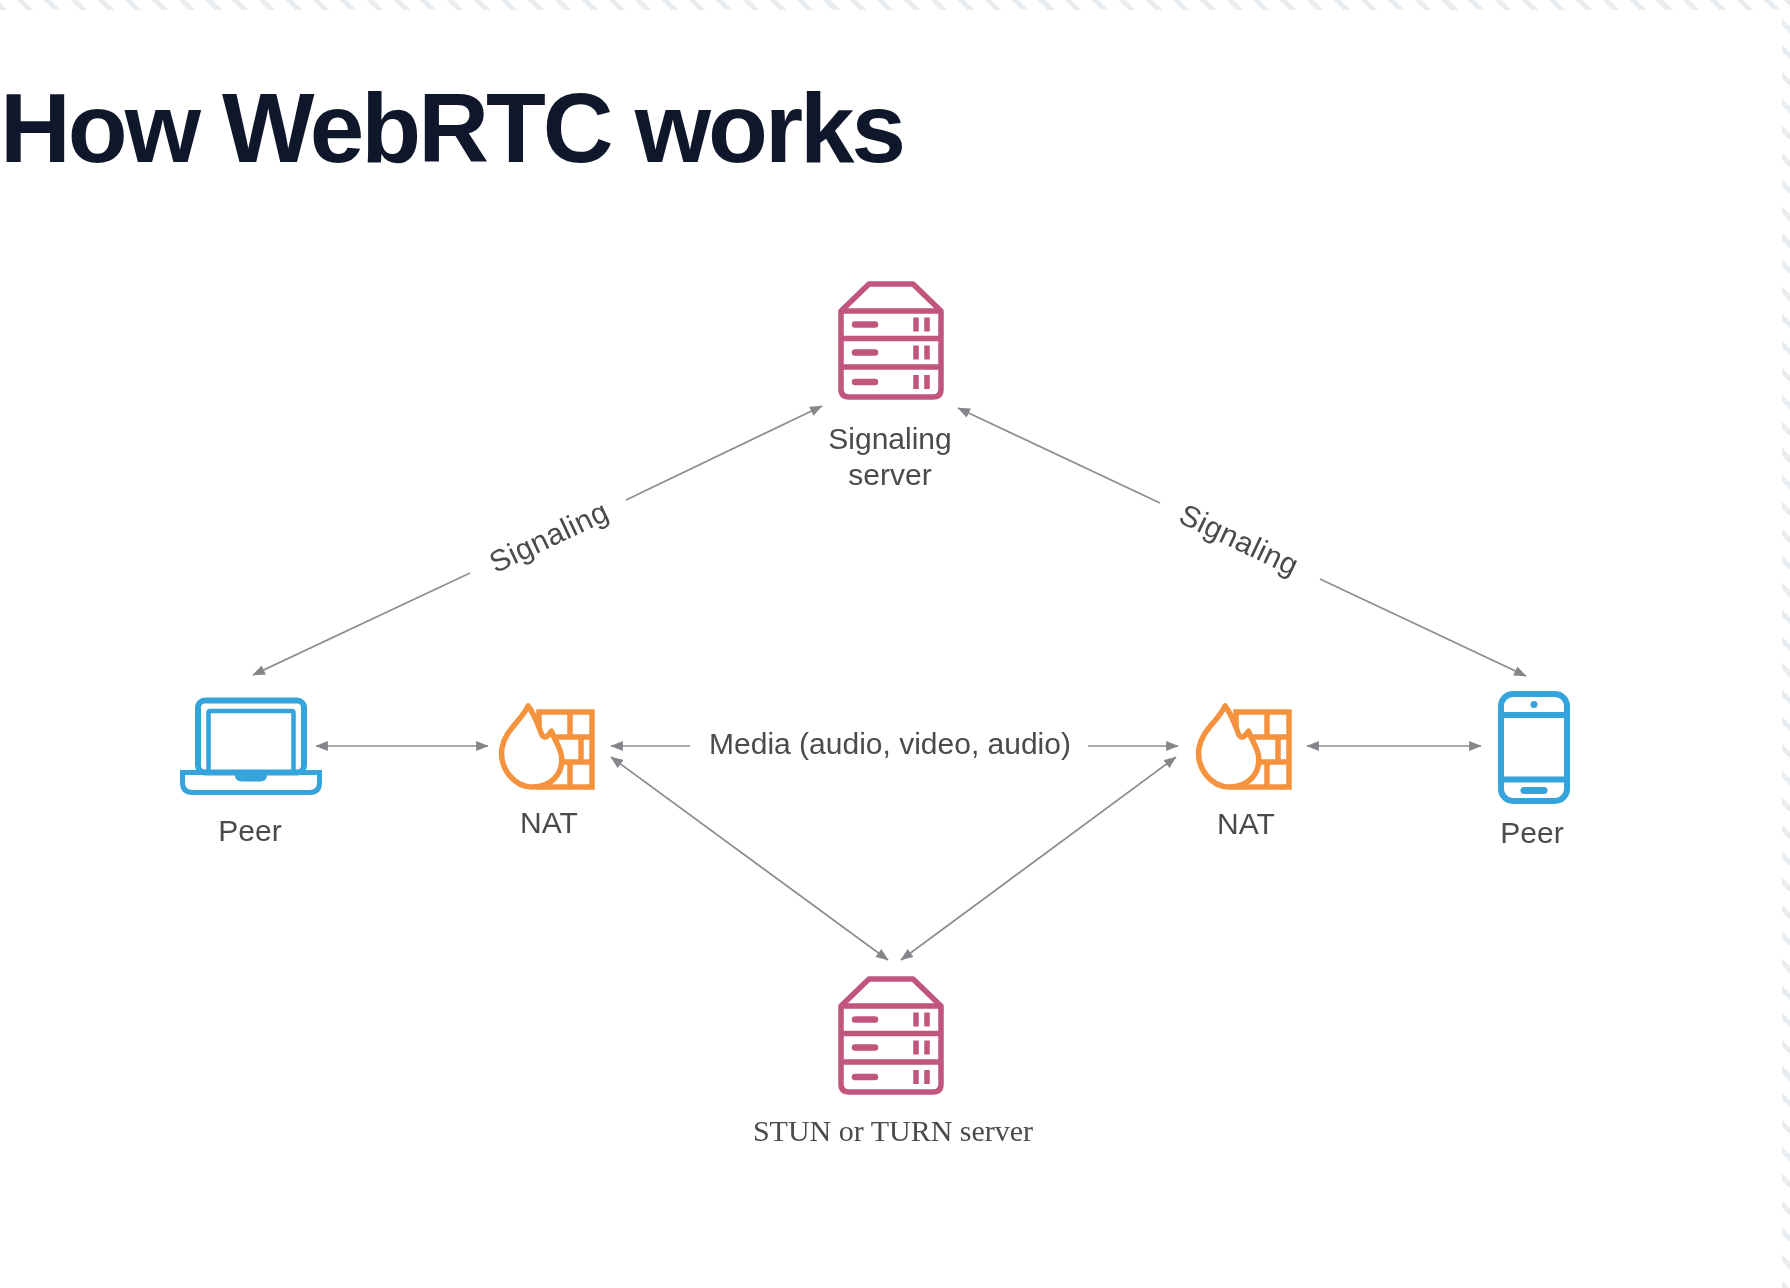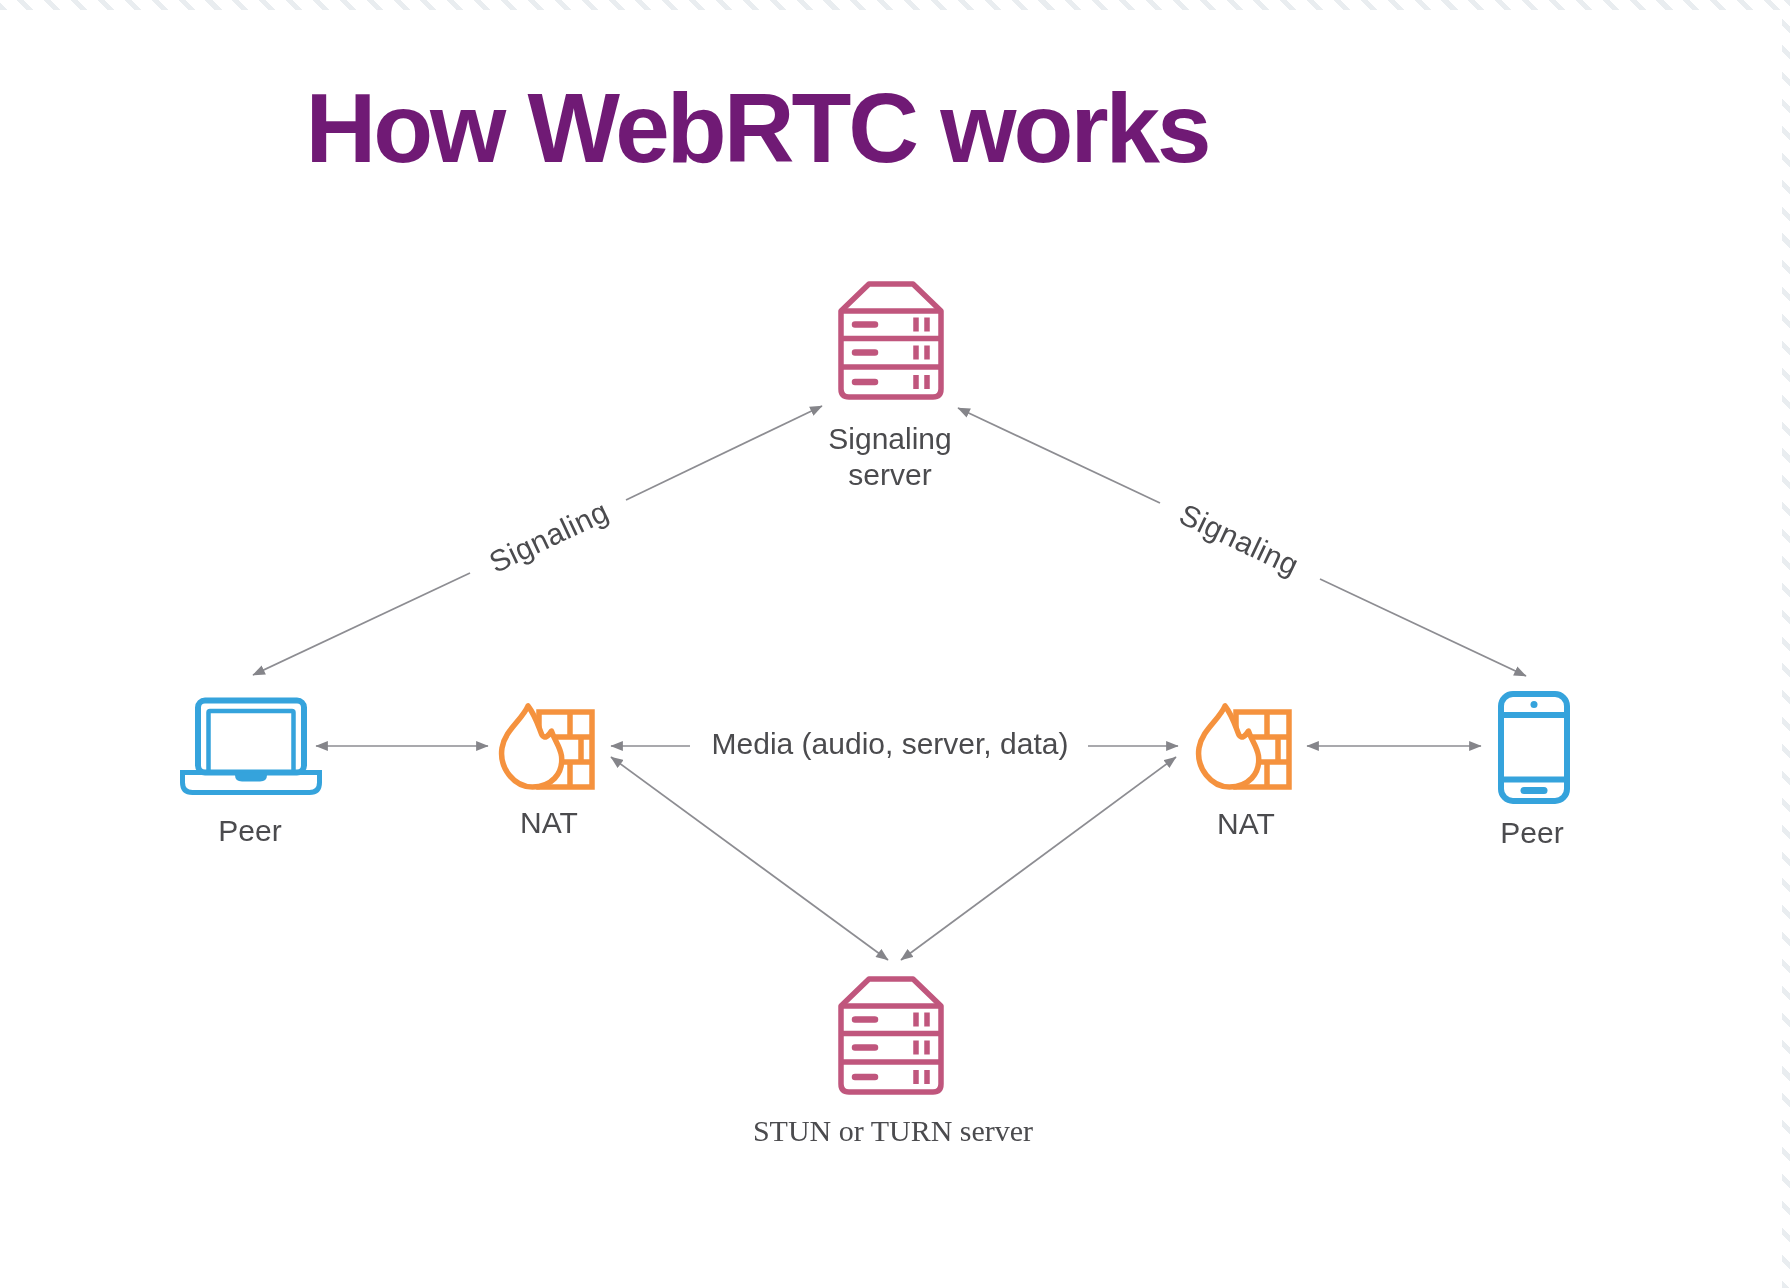--- a/index.html
+++ b/index.html
@@ -10,22 +10,22 @@
   }
   .hatch-top {
     position:absolute; left:0; top:0; width:1790px; height:10px;
     background:repeating-linear-gradient(45deg,#e9edf0 0 5px,#ffffff 5px 19px);
   }
   .hatch-right {
     position:absolute; right:0; top:0; width:8px; height:1288px;
     background:repeating-linear-gradient(45deg,#e9edf0 0 5px,#ffffff 5px 19px);
   }
   .title {
-    position:absolute; left:0; top:72px; width:1514px; text-align:center;
-    font-size:98px; font-weight:700; letter-spacing:-3px; color:#701a75;
+    position:absolute; left:0; top:72px; width:1514px; text-align:left;
+    font-size:98px; font-weight:700; letter-spacing:-3px; color:#0f172a;
   }
   .lbl {
     position:absolute; transform:translate(-50%,-50%);
     font-size:30px; color:#4b4b4e; text-align:center;
     white-space:pre-line; line-height:36px;
   }
   .lbl.rot-l { transform:translate(-50%,-50%) rotate(-25.3deg); letter-spacing:.5px; }
   .lbl.rot-r { transform:translate(-50%,-50%) rotate(25.3deg);  letter-spacing:.5px; }
   svg.icon, svg.arrows { position:absolute; }
   svg.arrows { left:0; top:0; }
@@ -117,13 +117,13 @@
 <div class="lbl" style="left:890px; top:457px;">Signaling
 server</div>
 <div class="lbl" style="left:250px; top:831px;">Peer</div>
 <div class="lbl" style="left:549px; top:823px;">NAT</div>
 <div class="lbl" style="left:1246px; top:824px;">NAT</div>
 <div class="lbl" style="left:1532px; top:833px;">Peer</div>
 <div class="lbl" style="left:893px; top:1131px;font-family:Liberation Serif, serif;">STUN or TURN server</div>
 
 <div class="lbl rot-l" style="left:549px; top:537px;">Signaling</div>
 <div class="lbl rot-r" style="left:1239px; top:540px;">Signaling</div>
-<div class="lbl" style="left:890px; top:744px;">Media (audio, server, data)</div>
+<div class="lbl" style="left:890px; top:744px;">Media (audio, video, audio)</div>
 
 </body></html>

